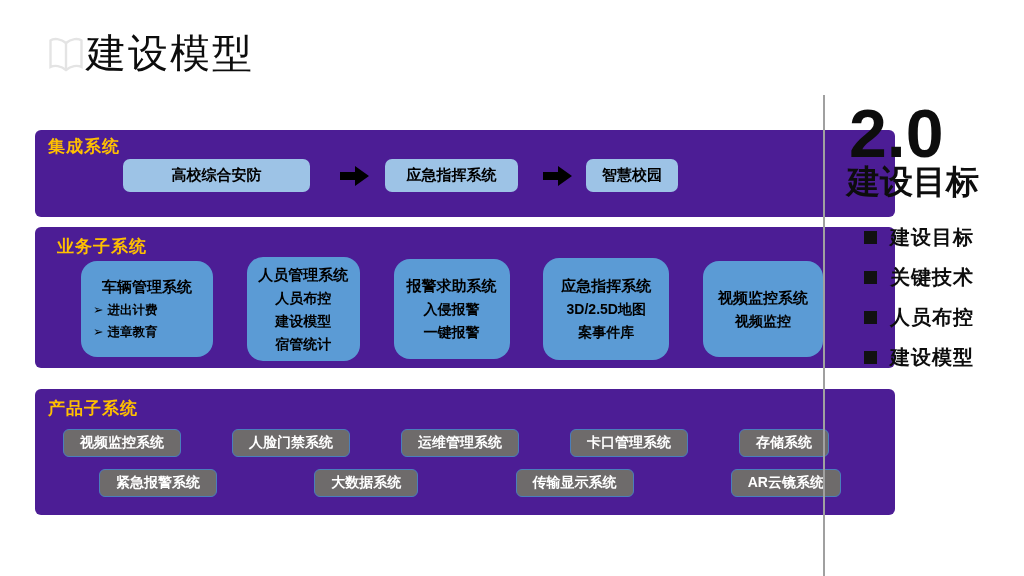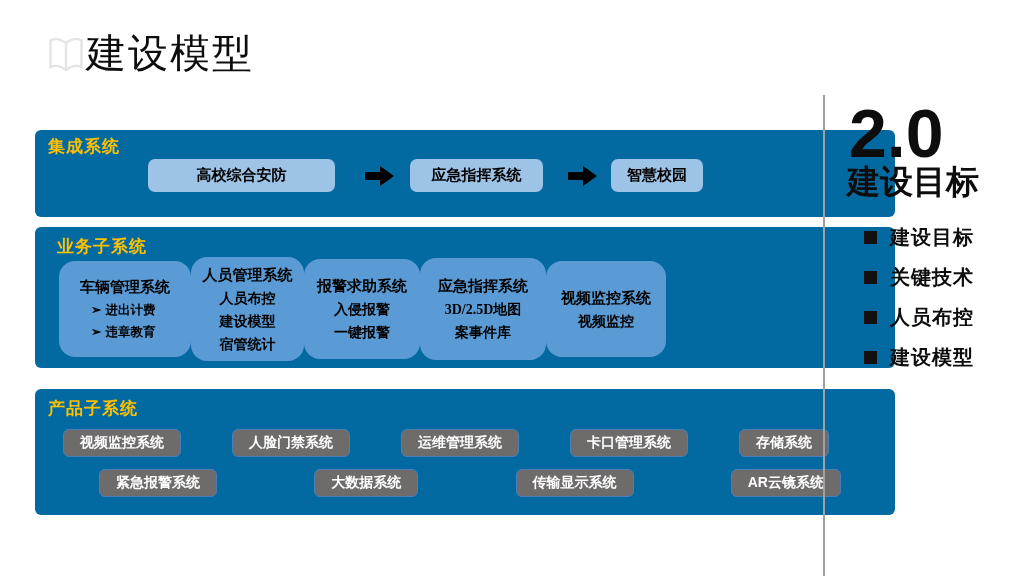--- a/index.html
+++ b/index.html
@@ -17,70 +17,70 @@
     position: absolute; left: 46px; top: 34px;
   }
   .page-title {
     position: absolute; left: 86px; top: 26px;
     font-size: 40px; font-weight: 500; letter-spacing: 2px; color: #0d0d0d;
   }
 
   
   .section {
     position: absolute; left: 35px; width: 860px;
-    background: #0369a1; border-radius: 6px;
+    background: #4c1d95; border-radius: 6px;
   }
   #sec-integrated { top: 130px; height: 87px; }
-  #sec-business   { top: 227px; height: 141px; font-family: Liberation Serif, serif; }
+  #sec-business   { top: 227px; height: 141px; }
   #sec-product    { top: 389px; height: 126px; }
 
   .section-label {
     position: absolute; font-size: 17px; font-weight: 800; color: #ffc000;
     letter-spacing: 1px;
   }
   #sec-integrated .section-label { left: 13px; top: 5px; }
   #sec-business   .section-label { left: 22px; top: 8px; }
   #sec-product    .section-label { left: 13px; top: 8px; }
 
   
   .flow-row {
     position: absolute; left: 88px; top: 29px;
-    display: flex; align-items: center; margin-left: 25px;
+    display: flex; align-items: center;
   }
   .flow-box {
     height: 33px; background: #9dc3e6; border-radius: 7px;
     display: flex; align-items: center; justify-content: center;
     font-size: 15px; font-weight: 700; color: #000;
   }
   .flow-box.w1 { width: 187px; }
   .flow-box.w2 { width: 133px; margin-left: 16px; }
   .flow-box.w3 { width: 92px;  margin-left: 14px; }
   .flow-arrow { margin-left: 30px; line-height: 0; }
   .flow-arrow.a2 { margin-left: 25px; }
 
   
   .cards-row {
-    position: absolute; left: 24px; top: 30px; width: 742px; height: 104px;
-    display: flex; justify-content: flex-start; align-items: center;
+    position: absolute; left: 46px; top: 30px; width: 742px; height: 104px;
+    display: flex; justify-content: space-between; align-items: center;
   }
   .card {
     background: #5b9bd5; border-radius: 16px; height: 101px;
     display: flex; flex-direction: column; align-items: center; justify-content: center;
     color: #000; text-align: center;
   }
   .card.c1 { width: 132px; height: 96px; }
   .card.c2 { width: 113px; height: 104px; }
   .card.c3 { width: 116px; height: 100px; }
   .card.c4 { width: 126px; height: 102px; }
   .card.c5 { width: 120px; height: 96px; }
   .card-title { font-size: 15px; font-weight: 800; line-height: 24px; }
   .card-line  { font-size: 14px; font-weight: 800; line-height: 23px; }
   .card-bullet-line {
     font-size: 12.5px; font-weight: 600; line-height: 22px;
-    align-self: flex-start; margin-left: 32px;
+    align-self: flex-start; margin-left: 12px;
   }
   .bullet-char { margin-right: 4px; }
 
   
   .pbtn-row {
     position: absolute; display: flex; justify-content: space-between;
   }
   .pbtn-row.r1 { left: 28px; right: 66px; top: 40px; }
   .pbtn-row.r2 { left: 64px; right: 54px; top: 80px; }
   .pbtn {

